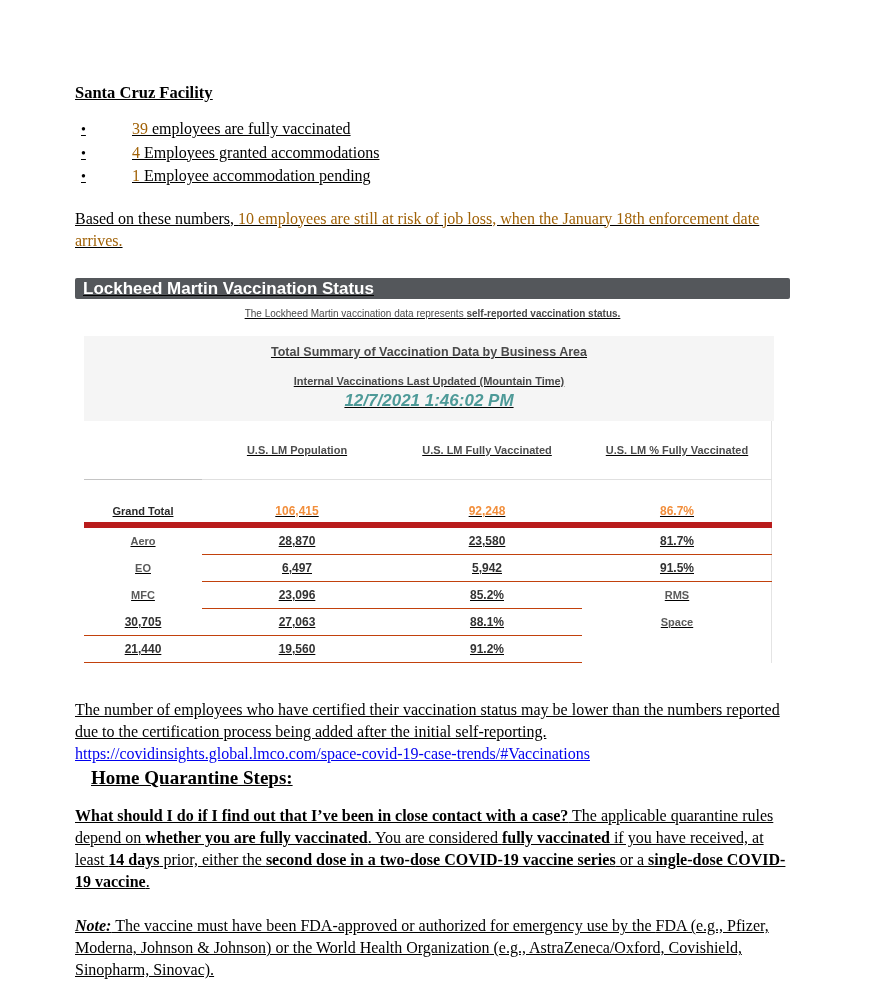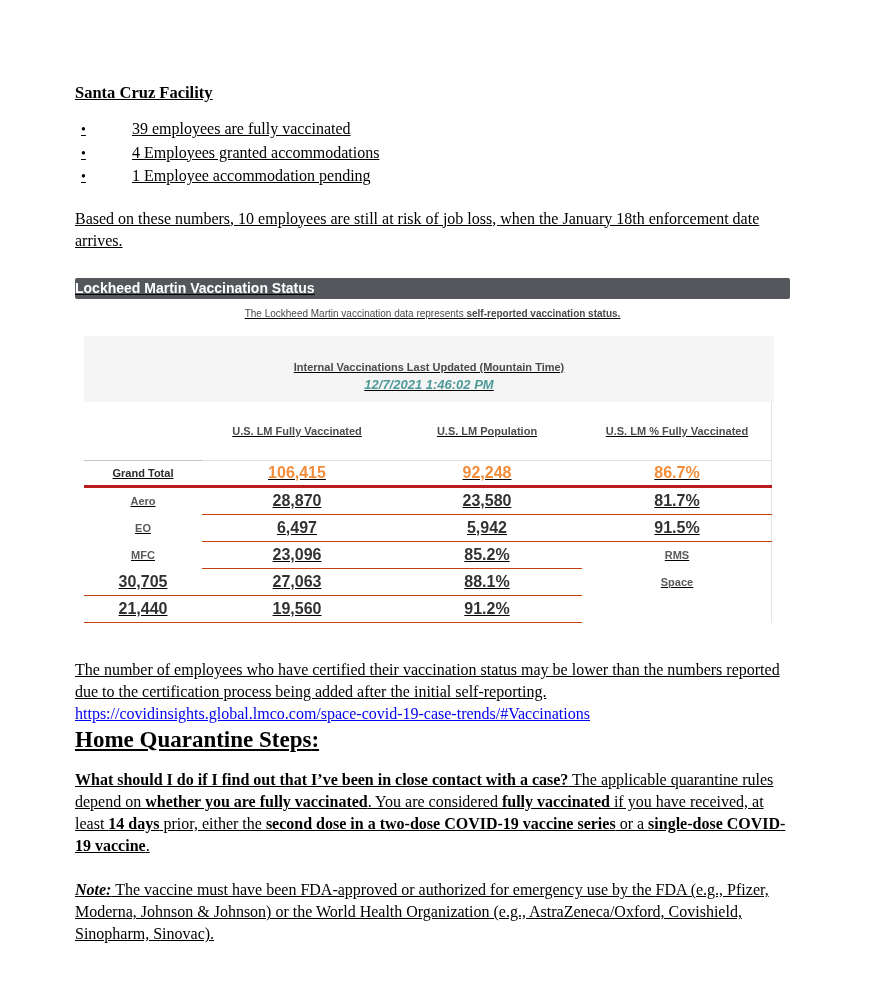--- a/index.html
+++ b/index.html
@@ -5,64 +5,64 @@
   html,body { margin:0; padding:0; background:#ffffff; }
   body { width:876px; min-height:999px; }
   .doc {
     box-sizing:border-box;
     width:876px; min-height:999px;
     padding:83px 86px 30px 75px;
     font-family:"Liberation Serif","DejaVu Serif",serif;
     font-size:16px; color:#000;text-decoration:underline;
   }
   .u { text-decoration:underline; }
-  .red { color:#000000; }
+  .red { color:#a16207; }
   b, .bold { font-weight:bold; }
 
   h1.sec1 { font-size:16.5px; font-weight:bold; margin:0 0 17px 0; }
 
   ul.blist { list-style:none; margin:0 0 17px 0; padding:0; }
   ul.blist li { display:flex; align-items:baseline; height:23.5px; }
   .bullet-glyph { width:57px; padding-left:6px; box-sizing:border-box; font-size:14px; }
 
   .para { margin:0 0 26px 0; line-height:1.38; }
 
   
   .report { font-family:"Liberation Sans","DejaVu Sans",sans-serif; margin:0 0 36px 0; }
   .report-bar {
-    background:#54575B; color:#fff; font-weight:bold; font-size:14px;
-    height:21px; line-height:21px; border-radius:2px;
+    background:#54575B; color:#fff; font-weight:bold; font-size:17px;
+    height:21px; line-height:21px; padding-left:8px; border-radius:2px;
   }
   .report-caption { text-align:center; font-size:10px; color:#4A4A4A; margin:9px 0 2px 0; line-height:1.2; }
   .summary-box {
     background:#F5F5F5; margin:16px 0 0 9px; width:690px; box-sizing:border-box;
     padding:9px 0 10px 0; text-align:center;
   }
   .summary-title { font-size:12.5px; font-weight:bold; color:#4B4B4B; }
   .summary-sub   { font-size:11px; font-weight:bold; color:#4B4B4B; margin-top:16px; }
-  .summary-ts    { font-size:13px; font-weight:bold; font-style:italic; color:#4E9A98; margin-top:4px; }
+  .summary-ts    { font-size:17px; font-weight:bold; font-style:italic; color:#4E9A98; margin-top:4px; }
 
   .tbl {
     display:grid; grid-template-columns:118px 190px 190px 190px;
     margin-left:9px; width:688px; box-sizing:border-box;
     border-right:1px solid #E4E4E4;
   }
   .tbl .cell { display:flex; align-items:center; justify-content:center; box-sizing:border-box; }
   .th { height:59px; font-size:11px; font-weight:bold; color:#4E4E4E; border-bottom:1px solid #E0E0E0; }
   .th.corner { border-bottom:1px solid #C4C4C4; }
-  .td { height:27px; font-size:16px; font-weight:bold; color:#323232; }
+  .td { height:27px; font-size:12px; font-weight:bold; color:#323232; }
   .rl { font-size:11px; color:#5A5A5A; font-weight:bold; }
   .rl.gtl { color:#2B2B2B; }
   .sep { border-bottom:1px solid #c2410c; }
-  .sepgt { border-bottom:3px solid #b91c1c; }
+  .sepgt { border-bottom:6px solid #b91c1c;margin-top:21px; }
   .orange { color:#F28E3B; }
 
   
   a.link { color:#0000EE; text-decoration:underline; cursor:pointer; }
-  h2.sec2 { font-size:23px; font-weight:bold; margin:0 0 16px 0; }
+  h2.sec2 { font-size:19px; font-weight:bold; margin:0 0 16px 16px; }
   .para.tight { margin-bottom:22px; }
   .para.last { margin-bottom:4px; }
   .note-label { font-weight:bold; font-style:italic; }
 </style>
 </head>
 <body>
 
 <div class="doc">
 
   <h1 class="sec1"><span class="u">Santa Cruz Facility</span></h1>
@@ -83,29 +83,30 @@
   </ul>
 
   <p class="para"><span>Based on these numbers, </span><span class="red">10 employees are still at risk of job loss, when the January 18th enforcement date arrives.</span></p>
 
   <div class="report">
     <div class="report-bar"><span>Lockheed Martin Vaccination Status</span></div>
 
     <p class="report-caption"><span>The Lockheed Martin vaccination data represents </span><b>self-reported vaccination status.</b></p>
 
     <div class="summary-box">
+      <div class="summary-title">Total Summary of Vaccination Data by Business Area</div>
       <div class="summary-sub">Internal Vaccinations Last Updated (Mountain Time)</div>
       <div class="summary-ts">12/7/2021 1:46:02 PM</div>
     </div>
 
     <div class="tbl">
 
       <div class="cell th corner"></div>
+      <div class="cell th">U.S. LM Population</div>
       <div class="cell th">U.S. LM Fully Vaccinated</div>
-      <div class="cell th">U.S. LM Population</div>
       <div class="cell th">U.S. LM % Fully Vaccinated</div>
 
       <div class="cell td rl gtl sepgt">Grand Total</div>
       <div class="cell td orange sepgt">106,415</div>
       <div class="cell td orange sepgt">92,248</div>
       <div class="cell td orange sepgt">86.7%</div>
 
       <div class="cell td rl">Aero</div>
       <div class="cell td sep">28,870</div>
       <div class="cell td sep">23,580</div>

